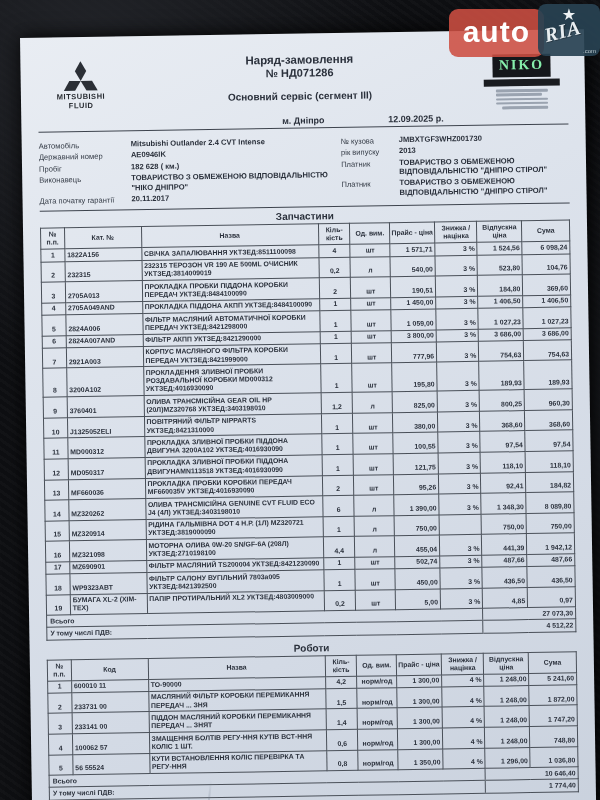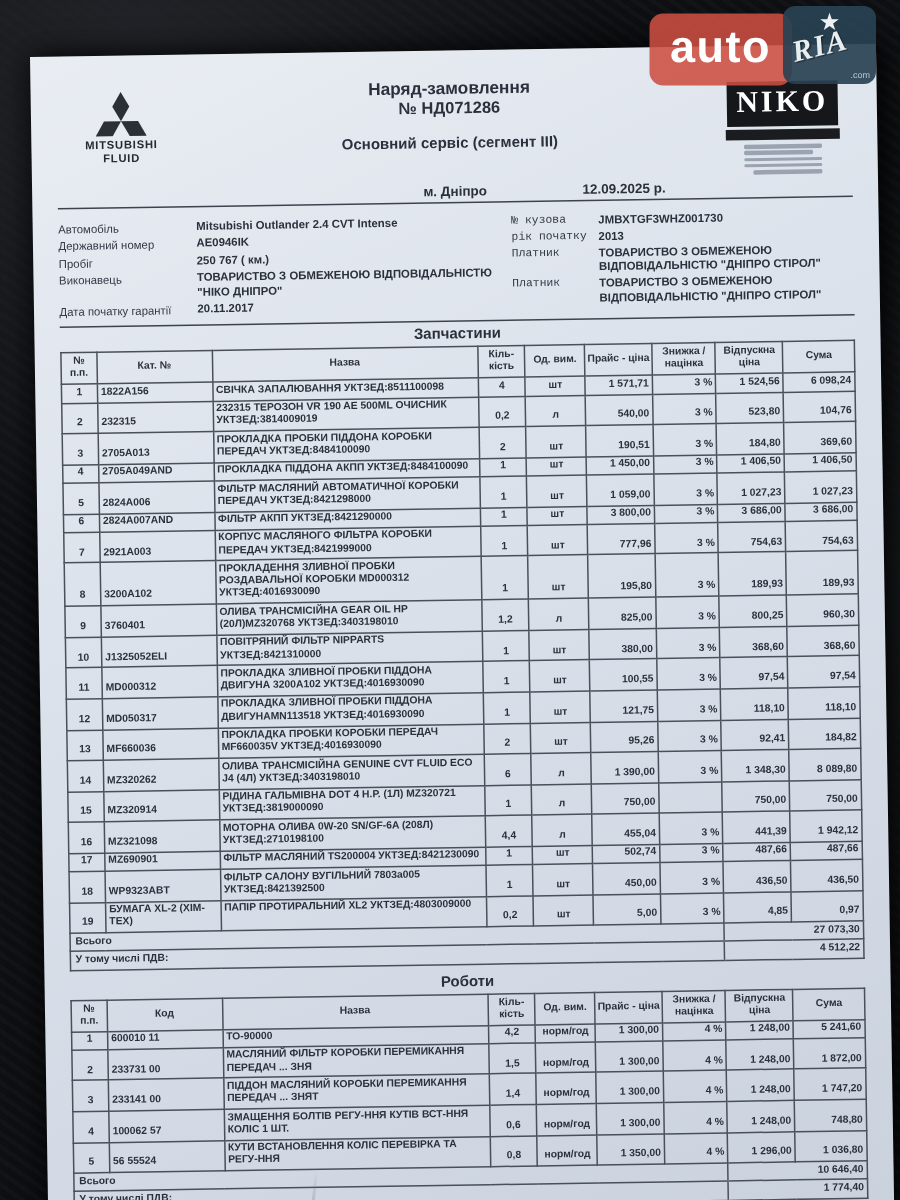--- a/index.html
+++ b/index.html
@@ -26,21 +26,21 @@
     box-shadow:0 0 22px rgba(0,0,0,0.75), 6px 0 14px rgba(0,0,0,0.5);
     color:#2b313c;
     padding:14px 17px 0 17px;
   }
   .crease {
     position:absolute; left:175px; bottom:0; width:2px; height:55px;
     background:linear-gradient(180deg, rgba(120,130,145,0) 0, rgba(110,120,138,0.45) 60%, rgba(110,120,138,0.15) 100%);
     transform:rotate(7deg);
   }
   
-  .watermark { position:absolute; top:4px; right:16px; display:flex; align-items:flex-start; z-index:5;text-align:right; }
+  .watermark { position:absolute; top:4px; right:0; display:flex; align-items:flex-start; z-index:5;text-align:right; }
   .wm-auto {
     background:rgba(205,78,66,0.88); color:#fff;
     font-weight:700; font-size:30px; line-height:1;
     padding:8px 14px 10px 14px; border-radius:9px;
     margin-top:5px; letter-spacing:1px;
   }
   .wm-ria {
     width:62px; height:52px; margin-left:-6px;
     background:rgba(40,66,82,0.92); border-radius:8px;
     position:relative; color:#e8edf0; overflow:hidden;
@@ -57,38 +57,38 @@
   .doc-header { display:grid; grid-template-columns:86px 1fr 92px; align-items:flex-start; margin-bottom:2px; }
   .mmc { text-align:center; padding-top:10px; }
   .mmc svg { display:block; margin:0 auto 2px auto; }
   .mmc-name { font-size:7.5px; font-weight:700; letter-spacing:0.5px; line-height:1.15; color:#272b31; }
   .title-block { text-align:center; padding-top:6px; }
   .doc-title { font-size:11.5px; font-weight:700; }
   .doc-no { font-size:11px; font-weight:700; margin-top:1px; }
   .doc-subtitle { font-size:10px; font-weight:700; margin-top:12px; }
   .niko { text-align:center; }
   .niko-box {
-    background:#15171b; color:#ffffff; font-family:"Liberation Serif", serif;
-    font-weight:700; font-size:20px; letter-spacing:2px;
+    background:#15171b; color:#86efac; font-family:"Liberation Serif", serif;
+    font-weight:700; font-size:14px; letter-spacing:2px;
     padding:3px 6px 4px 6px; display:inline-block; margin-top:10px;
   }
   .niko-bar { height:7px; background:#1a1c20; margin:2px 8px 3px 8px; }
   .niko-addr { padding:0 14px; }
   .niko-addr div { height:2.5px; background:#9aa3b0; margin:1.8px 6px; border-radius:1px; }
   .niko-addr div:nth-child(2) { margin-right:12px; }
   .niko-addr div:nth-child(5) { margin-left:12px; }
   
   .city-row { position:relative; height:13px; border-bottom:1.6px solid #3d434d; margin-bottom:3px; }
   .city { position:absolute; left:0; right:0; text-align:center; font-size:9px; font-weight:700; }
   .date { position:absolute; left:66%; font-size:9px; font-weight:700; }
   
   .info-grid { display:grid; grid-template-columns:57% 43%; border-bottom:1.6px solid #3d434d; padding:3px 0 4px 0; }
   .info-row { display:flex; margin:1.5px 0; }
   .info-label { font-size:7.6px; color:#333a45; flex:0 0 92px; padding-top:1px; }
-  .info-col-right .info-label { flex:0 0 58px;font-family:Liberation Mono, monospace; }
+  .info-col-right .info-label { flex:0 0 58px; }
   .info-value { font-size:7.6px; font-weight:700; line-height:1.25; }
   
   .section-title { text-align:center; font-size:10px; font-weight:700; margin:3px 0 2px 0; }
   table { width:100%; border-collapse:collapse; table-layout:fixed; }
   th, td { border:1px solid #4a5059; }
   th { font-size:6.9px; font-weight:700; text-align:center; padding:2px 1px; line-height:1.15; }
   td { font-size:6.9px; font-weight:600; padding:1.5px 2px; line-height:1.2; vertical-align:bottom; }
   tbody td:nth-child(1) { text-align:center; }
   tbody td:nth-child(2) { text-align:left; }
   tbody td:nth-child(3) { text-align:left; vertical-align:top; }
@@ -149,38 +149,38 @@
       <div class="info-row">
           <span class="info-label">Автомобіль</span>
           <span class="info-value">Mitsubishi Outlander 2.4 CVT Intense</span>
         </div>
       <div class="info-row">
           <span class="info-label">Державний номер</span>
           <span class="info-value">AE0946IK</span>
         </div>
       <div class="info-row">
           <span class="info-label">Пробіг</span>
-          <span class="info-value">250 767 ( км.)</span>
+          <span class="info-value">182 628 ( км.)</span>
         </div>
       <div class="info-row">
           <span class="info-label">Виконавець</span>
           <span class="info-value" style="max-width:215px;">ТОВАРИСТВО З ОБМЕЖЕНОЮ ВІДПОВІДАЛЬНІСТЮ "НІКО ДНІПРО"</span>
         </div>
       <div class="info-row">
           <span class="info-label">Дата початку гарантії</span>
           <span class="info-value">20.11.2017</span>
         </div>
     </div>
     <div class="info-col-right">
       <div class="info-row">
           <span class="info-label">№ кузова</span>
           <span class="info-value">JMBXTGF3WHZ001730</span>
         </div>
       <div class="info-row">
-          <span class="info-label">рік початку</span>
+          <span class="info-label">рік випуску</span>
           <span class="info-value">2013</span>
         </div>
       <div class="info-row">
           <span class="info-label">Платник</span>
           <span class="info-value" style="max-width:160px;">ТОВАРИСТВО З ОБМЕЖЕНОЮ ВІДПОВІДАЛЬНІСТЮ "ДНІПРО СТІРОЛ"</span>
         </div>
       <div class="info-row">
           <span class="info-label">Платник</span>
           <span class="info-value" style="max-width:160px;">ТОВАРИСТВО З ОБМЕЖЕНОЮ ВІДПОВІДАЛЬНІСТЮ "ДНІПРО СТІРОЛ"</span>
         </div>

